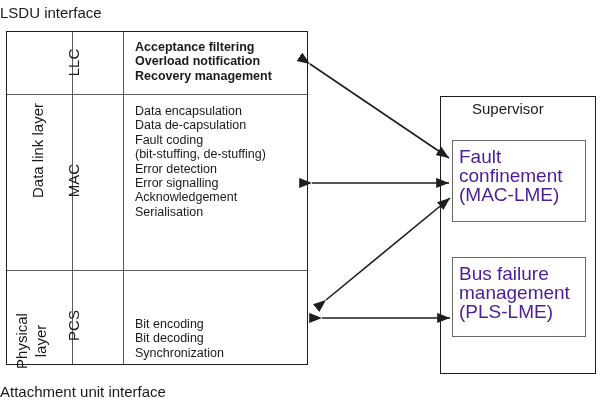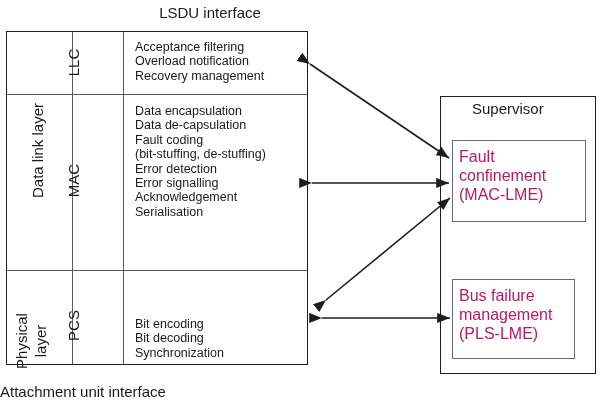--- a/index.html
+++ b/index.html
@@ -13,21 +13,21 @@
   }
   #root{position:absolute;left:0;top:0;width:609px;height:411px;}
 
   .caption{
     position:absolute;
     font-size:15px;
     line-height:18px;
     white-space:nowrap;
     color:#1a1a1a;
   }
-  #caption-top{left:0;top:4px;width:420px;text-align:center;}
+  #caption-top{left:0;top:4px;width:420px;text-align:left;}
   #caption-bottom{left:0;top:383px;width:520px;text-align:left;}
 
   
   #layer-table{
     position:absolute;
     left:6px;top:31px;
     width:302px;height:334px;
     border:1.6px solid #1d1d1d;
     box-sizing:border-box;
   }
@@ -67,24 +67,24 @@
     position:absolute;left:452px;top:100px;
     font-size:15px;line-height:18px;color:#1a1a1a;white-space:nowrap;margin-left:20px;
   }
   .subbox{
     position:absolute;
     border:1.3px solid #6a6a6a;
     box-sizing:border-box;
     background:#fff;
   }
   #fault-box{left:452px;top:140px;width:134px;height:82px;}
-  #bus-box{left:452px;top:279px;width:123px;height:80px;}
+  #bus-box{left:452px;top:257px;width:134px;height:80px;}
   .subtext{
     position:absolute;left:6px;top:6px;
-    font-size:16px;line-height:19px;color:#be185d;white-space:nowrap;
+    font-size:19px;line-height:19px;color:#4c1d95;white-space:nowrap;
   }
 
   #arrows{position:absolute;left:0;top:0;width:609px;height:411px;}
 </style>
 </head>
 <body>
 
 <div id="root">
 
   <div class="caption" id="caption-top">LSDU interface</div>
@@ -100,21 +100,21 @@
     <div class="rot r90" style="left:-70px;top:110px;width:200px;">Data link layer</div>
 
     <div class="rot r90" style="left:-42px;top:290px;width:132px;line-height:19px;white-space:normal;"><span>Physical</span><br><span>layer</span></div>
 
     <div class="rot r90" style="left:50px;top:22px;width:32px;">LLC</div>
 
     <div class="rot r90" style="left:47px;top:140px;width:38px;">MAC</div>
 
     <div class="rot r90" style="left:48px;top:285px;width:36px;">PCS</div>
 
-    <div class="items" style="left:128px;top:8px;">
+    <div class="items" style="left:128px;top:8px;font-weight:bold;">
       <div>Acceptance filtering</div>
       <div>Overload notification</div>
       <div>Recovery management</div>
     </div>
 
     <div class="items" style="left:128px;top:72px;">
       <div>Data encapsulation</div>
       <div>Data de-capsulation</div>
       <div>Fault coding</div>
       <div>(bit-stuffing, de-stuffing)</div>

